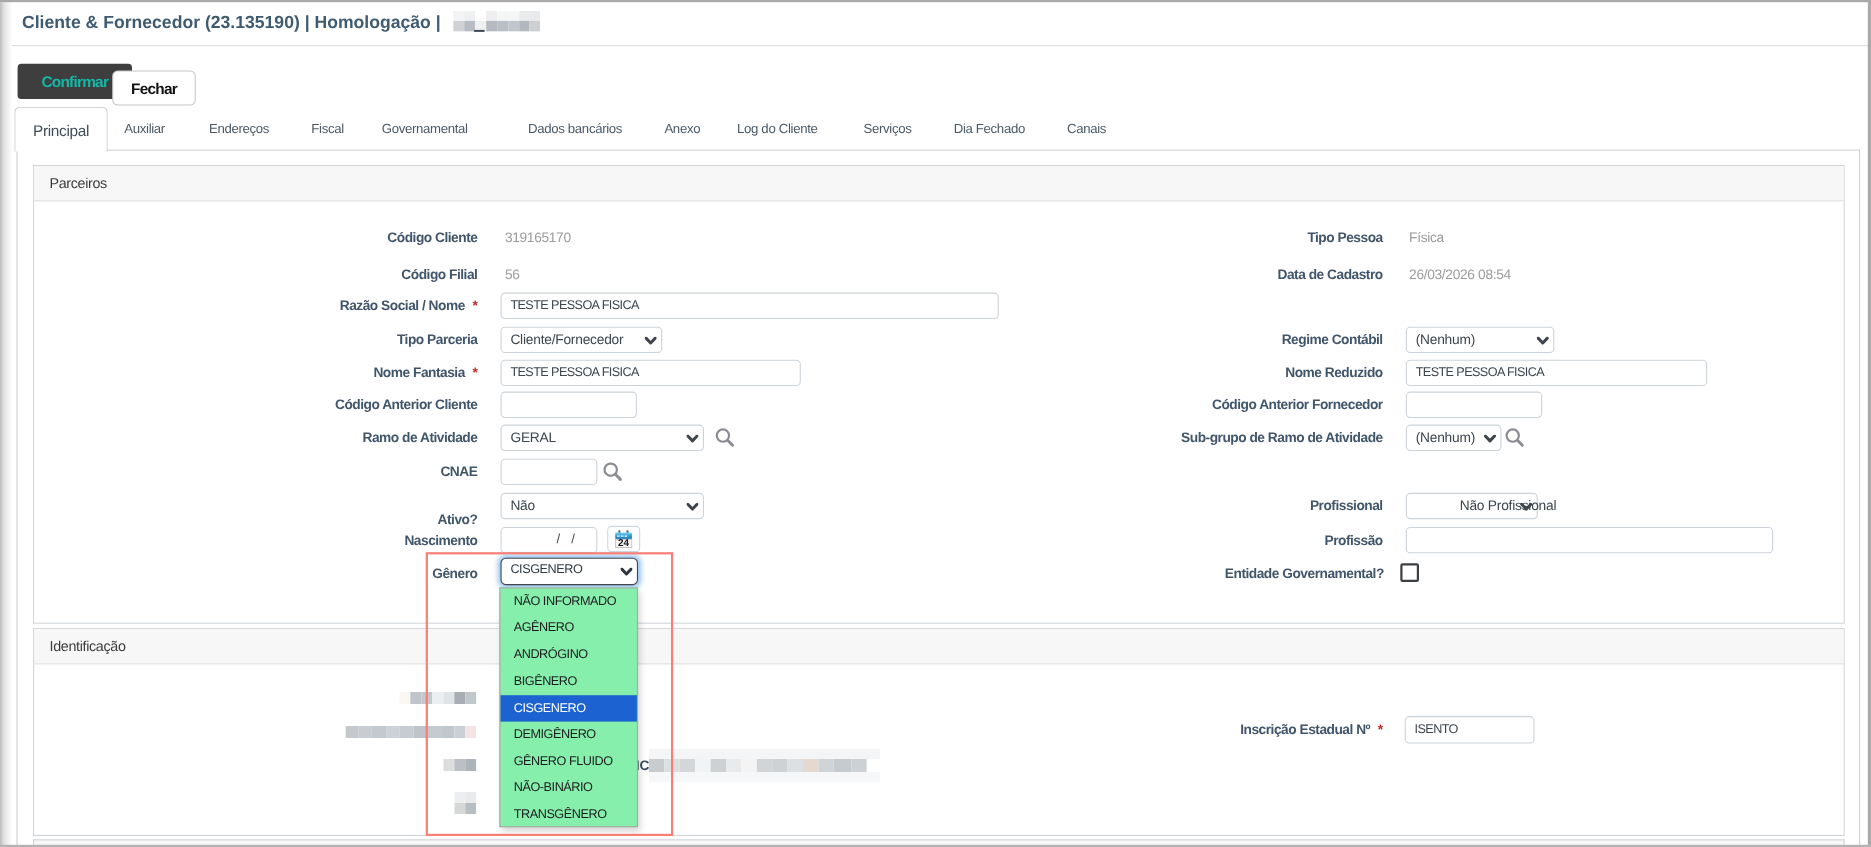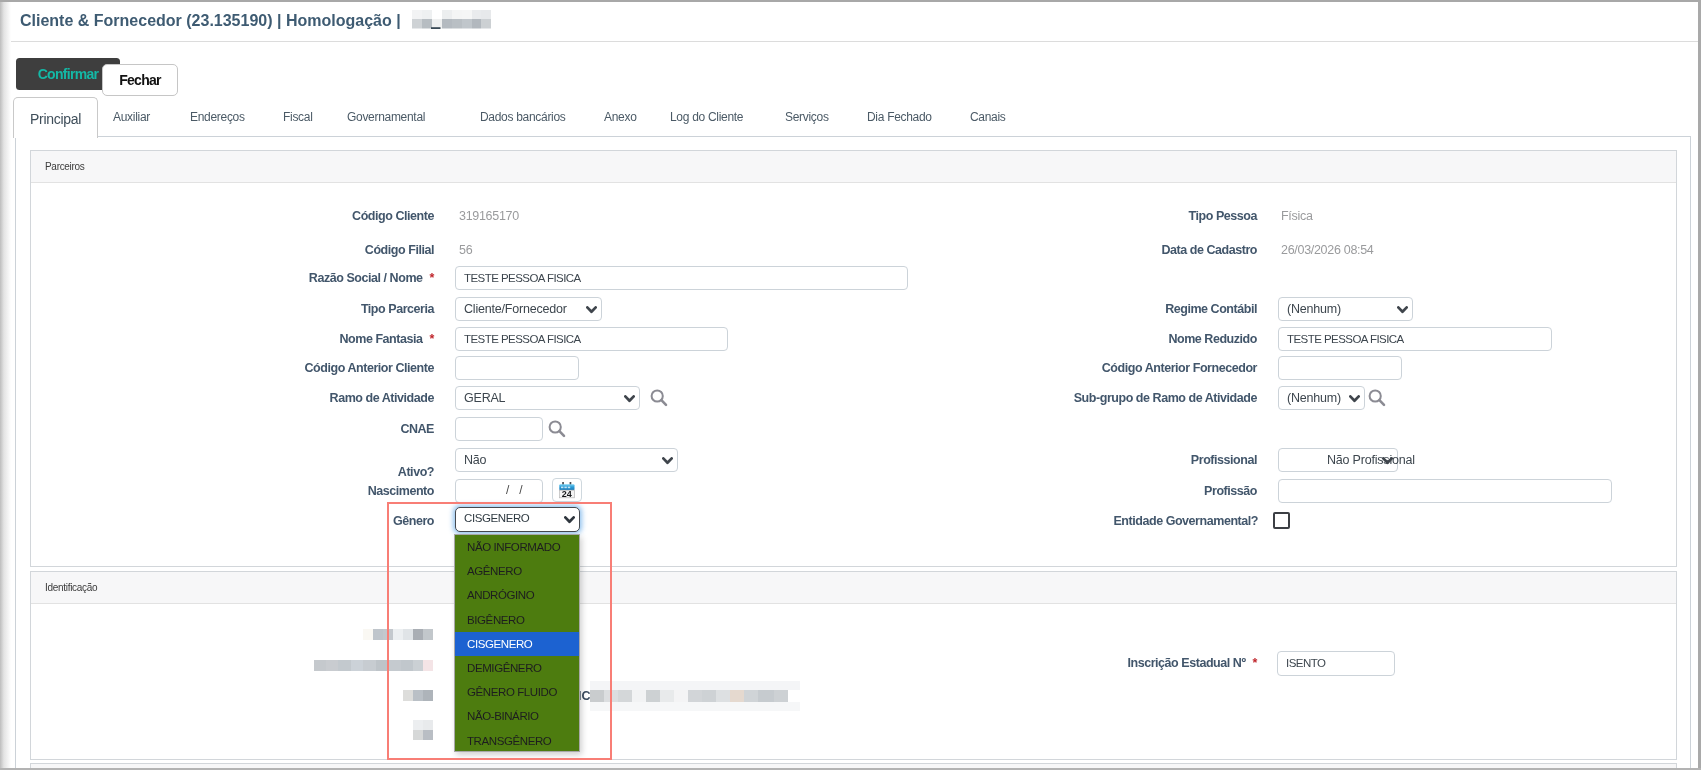--- a/index.html
+++ b/index.html
@@ -30,21 +30,21 @@
   border:1px solid #c9c9c9; border-bottom:none; border-radius:5px 5px 0 0; z-index:5;
   display:flex; align-items:flex-start; justify-content:center; padding-top:13px;
   font-size:14px; letter-spacing:-0.3px; color:#3f4e5a; }
 
 
 #wrapper { left:15px; top:136px; width:1676px; height:640px; border:1px solid #ccd2d8; border-bottom:none; background:#fff; }
 
 
 .panel { position:absolute; border:1px solid #d2d6da; background:#fff; }
 .phead { position:absolute; left:0; top:0; right:0; height:32px; background:#f7f7f8;
-  border-bottom:1px solid #e2e2e2; font-size:10px; letter-spacing:-0.3px; color:#3c3c3c;
+  border-bottom:1px solid #e2e2e2; font-size:13px; letter-spacing:-0.3px; color:#3c3c3c;
   display:flex; align-items:center; padding-left:14px; }
 #panel1 { left:30px; top:150px; width:1647px; height:417px; }
 #panel2 { left:30px; top:571px; width:1647px; height:189px; }
 #panel3 { left:30px; top:763px; width:1647px; height:7px; background:#f7f7f8; border:1px solid #d2d6da; border-bottom:none; }
 
 
 .lb { position:absolute; height:16px; line-height:16px; font-size:12.5px; letter-spacing:-0.45px; font-weight:bold;
   color:#42566b; text-align:right; }
 .req { color:#c0272d; font-weight:bold; margin-left:4px; }
 .val { position:absolute; height:16px; line-height:16px; font-size:12.5px; letter-spacing:-0.3px; color:#9a9b9d; }
@@ -52,21 +52,21 @@
   font-size:11.5px; letter-spacing:-0.55px; color:#3d464e; line-height:22px; padding:0 8px; white-space:nowrap; }
 .sel { position:absolute; height:24px; background:#fff; border:1px solid #ccd3d9; border-radius:4px;
   font-size:12.5px; letter-spacing:-0.2px; color:#3d464e; line-height:22px; padding:0 8px; white-space:nowrap; }
 .chev { position:absolute; right:4.5px; top:8px; }
 svg.mag { position:absolute; }
 
 
 #gsel { left:455px; top:507px; width:125px; height:24.5px; border:1px solid #45494f;
   box-shadow:0 0 5px 2px rgba(120,180,235,.8); background:#fff; border-radius:5px; z-index:30;
   font-size:11.5px; letter-spacing:-0.4px; color:#2f3a42; line-height:21px; padding:0 8px; position:absolute; }
-#ddlist { left:454px; top:534px; width:126px; height:218px; background:#4d7c0f;
+#ddlist { left:454px; top:534px; width:126px; height:218px; background:#86efac;
   border:1px solid #a8a8a8; box-shadow:2px 3px 6px rgba(0,0,0,.18); z-index:40; position:absolute; }
 .dditem { height:24.2px; font-size:11.5px; letter-spacing:-0.4px; color:#1d1d1f; display:flex; align-items:center; padding-left:12px; white-space:nowrap; }
 .ddsel { background:#1c62d1; color:#fff; }
 
 
 #redbox { left:387px; top:502px; width:225px; height:258px; border:2px solid #f87e76; z-index:45; background:transparent; position:absolute; }
 </style>
 </head>
 <body>
 <div class="abs" id="title">Cliente &amp; Fornecedor (23.135190) | Homologação |</div>
@@ -137,21 +137,21 @@
     <circle cx="7.2" cy="7" r="5.6" stroke="#8b8b93" stroke-width="2" fill="none"></circle>
     <line x1="11.4" y1="11.2" x2="16" y2="15.8" stroke="#8b8b93" stroke-width="2.6" stroke-linecap="round"></line>
   </svg>
 <div class="lb" style="left:234px;top:421px;width:200px;">CNAE</div>
 <div class="inp" style="left:455px;top:417px;width:88px;"></div>
 <svg class="mag" style="left:548px;top:420px;" width="18" height="18">
     <circle cx="7.2" cy="7" r="5.6" stroke="#8b8b93" stroke-width="2" fill="none"></circle>
     <line x1="11.4" y1="11.2" x2="16" y2="15.8" stroke="#8b8b93" stroke-width="2.6" stroke-linecap="round"></line>
   </svg>
 <div class="lb" style="left:234px;top:452px;width:200px;margin-top:12px;">Ativo?</div>
-<div class="sel" style="left:455px;top:448px;width:223px;">Não<svg class="chev" width="11" height="8">
+<div class="sel" style="left:455px;top:448px;width:185px;">Não<svg class="chev" width="11" height="8">
       <path d="M1.3 1.4 L5.5 5.8 L9.7 1.4" stroke="#3f454c" stroke-width="2.7" fill="none" stroke-linecap="round" stroke-linejoin="round"></path>
     </svg></div>
 <div class="lb" style="left:234px;top:483px;width:200px;">Nascimento</div>
 <div class="inp" style="left:455px;top:479px;width:88px;"></div>
 <div class="abs" style="left:506px;top:483px;font-size:12px;color:#4a4a4a;letter-spacing:0;">/&nbsp;&nbsp;&nbsp;/</div>
 <div class="inp" style="left:552px;top:478px;width:30px;border-color:#cfd8de;"></div>
 <svg class="abs" style="left:559px;top:482px;z-index:2;" width="16" height="17">
   <rect x="3.2" y="0" width="1.7" height="3.5" fill="#4a4f55"></rect>
   <rect x="10.6" y="0" width="1.7" height="3.5" fill="#4a4f55"></rect>
   <defs>

